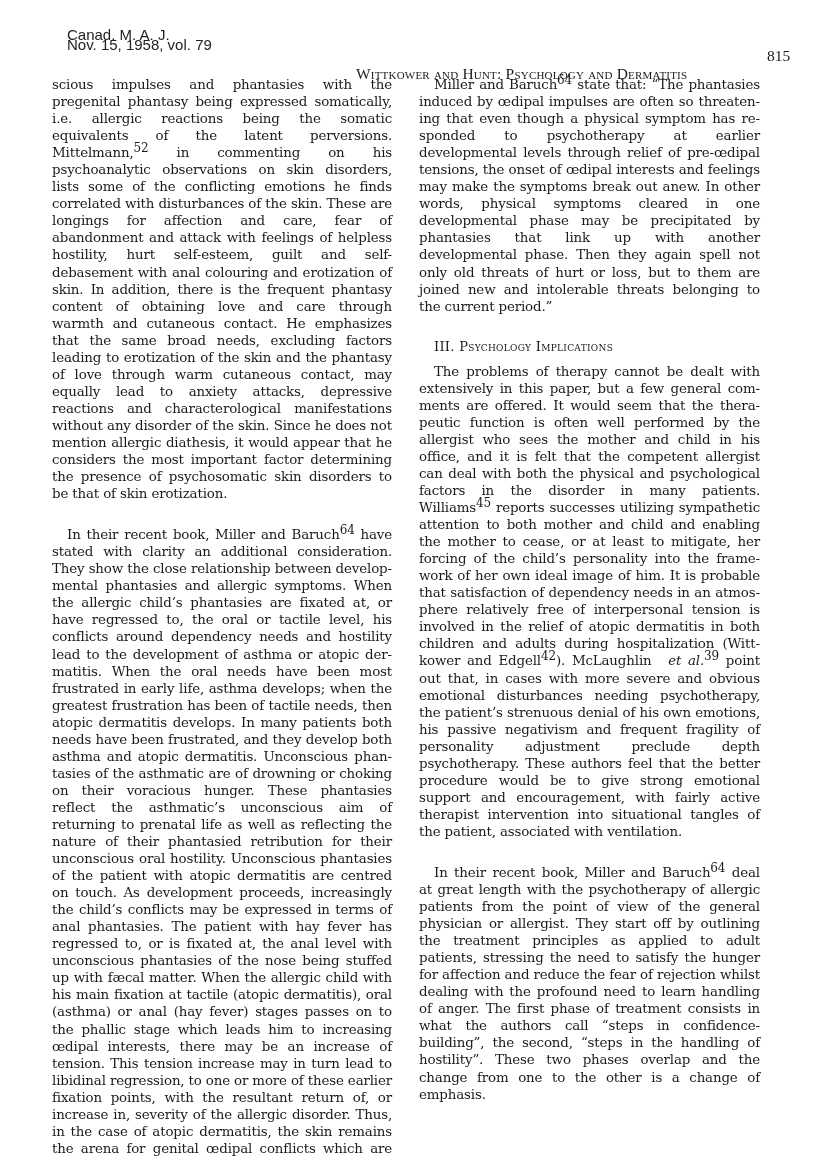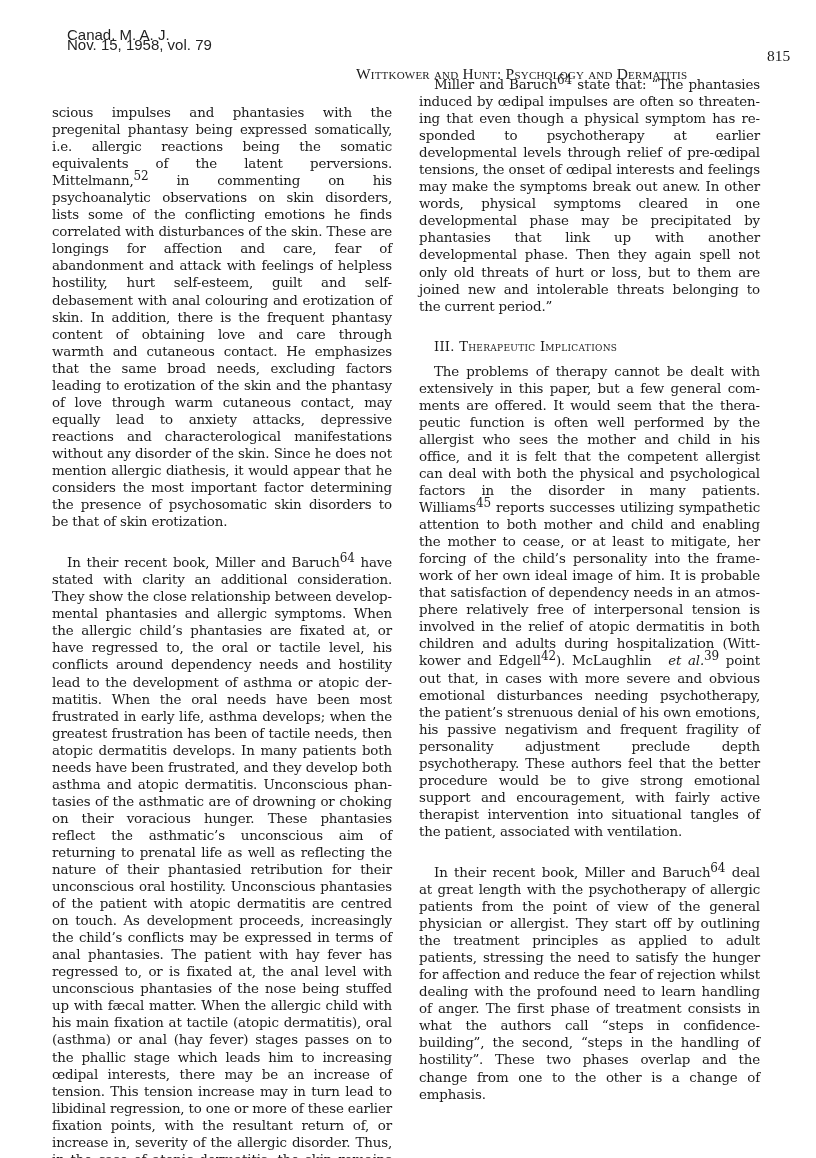--- a/index.html
+++ b/index.html
@@ -5,21 +5,21 @@
   html, body { margin: 0; padding: 0; background: #ffffff; }
   body { width: 816px; height: 1158px; position: relative; overflow: hidden; color: #1a1a1a; }
   .header { position: absolute; top: 0; left: 0; width: 816px; height: 45px; }
   .journal-info { position: absolute; left: 34px; top: 30px; font-family: "Liberation Sans", sans-serif; font-size: 15px; line-height: 10px; font-weight: normal; color: #222; margin-left: 33px; }
   .running-head { position: absolute; left: 356px; top: 27px; font-family: "Liberation Serif", serif; font-size: 15.5px; letter-spacing: 0.2px; font-variant: small-caps; color: #1a1a1a; white-space: nowrap; margin-top: 38px; }
   .page-number { position: absolute; left: 767px; top: 27px; font-family: "Liberation Serif", serif; font-size: 15.5px; color: #1a1a1a; margin-top: 20px; }
   .col { position: absolute; top: 76px; font-family: "DejaVu Serif", serif; font-size: 13.4px; line-height: 17.05px; text-align: justify; color: #1a1a1a; letter-spacing: -0.15px; }
   .col-left { left: 52px; width: 340px; }
   .col-right { left: 419px; width: 341px; }
   .col p { margin: 0; text-indent: 15px; hyphens: manual; }
-  .col p.noindent { text-indent: 0; margin-top: 28px; }
+  .col p.noindent { text-indent: 0; }
   .col p + p { margin-top: 24px; }
   .col .gap { height: 23px; }
   .col h3 { margin: 0 0 8px 0; padding-left: 15px; font-family: "DejaVu Serif", serif; font-size: 13px; font-weight: normal; font-variant: small-caps; letter-spacing: 0.3px; line-height: 17px; }
   sup { font-size: 12px; line-height: 0; vertical-align: 5px; }
   em { font-style: italic; margin-left: 10px; }
 </style>
 </head>
 <body>
 
 <div class="header">
@@ -36,18 +36,18 @@
       <p class="noindent">scious impulses and phantasies with the pregenital phantasy being expressed somatically, i.e. allergic reactions being the somatic equivalents of the latent perversions. Mittelmann,<sup>52</sup> in commenting on his psychoanalytic observations on skin dis­orders, lists some of the conflicting emotions he finds correlated with disturbances of the skin. These are longings for affection and care, fear of abandonment and attack with feelings of helpless hostility, hurt self-esteem, guilt and self-debasement with anal colouring and erotization of skin. In addition, there is the frequent phantasy content of obtaining love and care through warmth and cutaneous contact. He emphasizes that the same broad needs, excluding factors leading to erotiza­tion of the skin and the phantasy of love through warm cutaneous contact, may equally lead to anxiety attacks, depressive reactions and charactero­logical manifestations without any disorder of the skin. Since he does not mention allergic diathesis, it would appear that he considers the most im­portant factor determining the presence of psycho­somatic skin disorders to be that of skin erotization.</p>
       <p>In their recent book, Miller and Baruch<sup>64</sup> have stated with clarity an additional consideration. They show the close relationship between develop­mental phantasies and allergic symptoms. When the allergic child’s phantasies are fixated at, or have regressed to, the oral or tactile level, his conflicts around dependency needs and hostility lead to the development of asthma or atopic der­matitis. When the oral needs have been most frustrated in early life, asthma develops; when the greatest frustration has been of tactile needs, then atopic dermatitis develops. In many patients both needs have been frustrated, and they develop both asthma and atopic dermatitis. Unconscious phan­tasies of the asthmatic are of drowning or choking on their voracious hunger. These phantasies reflect the asthmatic’s unconscious aim of returning to prenatal life as well as reflecting the nature of their phantasied retribution for their unconscious oral hostility. Unconscious phantasies of the patient with atopic dermatitis are centred on touch. As development proceeds, increasingly the child’s con­flicts may be expressed in terms of anal phantasies. The patient with hay fever has regressed to, or is fixated at, the anal level with unconscious phan­tasies of the nose being stuffed up with fæcal matter. When the allergic child with his main fixation at tactile (atopic dermatitis), oral (asthma) or anal (hay fever) stages passes on to the phallic stage which leads him to increasing œdipal interests, there may be an increase of tension. This tension increase may in turn lead to libidinal regression, to one or more of these earlier fixation points, with the resultant return of, or increase in, severity of the allergic dis­order. Thus, in the case of atopic dermatitis, the skin remains the arena for genital œdipal conflicts which are expressed largely at a regressed level.</p>
     </div>
 </div>
 
 <div class="col col-right">
   <div>
       <p>Miller and Baruch<sup>64</sup> state that: “The phantasies induced by œdipal impulses are often so threaten­ing that even though a physical symptom has re­sponded to psychotherapy at earlier developmental levels through relief of pre-œdipal tensions, the onset of œdipal interests and feelings may make the symptoms break out anew. In other words, physical symptoms cleared in one developmental phase may be precipitated by phantasies that link up with another developmental phase. Then they again spell not only old threats of hurt or loss, but to them are joined new and intolerable threats belonging to the current period.”</p>
     </div>
   <div class="gap"></div>
-  <h3>III. Therapeutic Implications</h3>
+  <h3>III. Psychology Implications</h3>
   <div>
       <p>The problems of therapy cannot be dealt with extensively in this paper, but a few general com­ments are offered. It would seem that the thera­peutic function is often well performed by the allergist who sees the mother and child in his office, and it is felt that the competent allergist can deal with both the physical and psychological factors in the disorder in many patients. Williams<sup>45</sup> reports successes utilizing sympathetic attention to both mother and child and enabling the mother to cease, or at least to mitigate, her forcing of the child’s personality into the frame­work of her own ideal image of him. It is probable that satisfaction of dependency needs in an atmos­phere relatively free of interpersonal tension is involved in the relief of atopic dermatitis in both children and adults during hospitalization (Witt­kower and Edgell<sup>42</sup>). McLaughlin <em>et al.</em><sup>39</sup> point out that, in cases with more severe and obvious emotional disturbances needing psychotherapy, the patient’s strenuous denial of his own emotions, his passive negativism and frequent fragility of per­sonality adjustment preclude depth psychotherapy. These authors feel that the better procedure would be to give strong emotional support and en­couragement, with fairly active therapist inter­vention into situational tangles of the patient, associated with ventilation.</p>
       <p>In their recent book, Miller and Baruch<sup>64</sup> deal at great length with the psychotherapy of allergic patients from the point of view of the general physician or allergist. They start off by outlining the treatment principles as applied to adult patients, stressing the need to satisfy the hunger for affection and reduce the fear of rejection whilst dealing with the profound need to learn handling of anger. The first phase of treatment consists in what the authors call “steps in confidence-building”, the second, “steps in the handling of hostility”. These two phases overlap and the change from one to the other is a change of emphasis.</p>
     </div>
 </div>
 
 </body></html>

